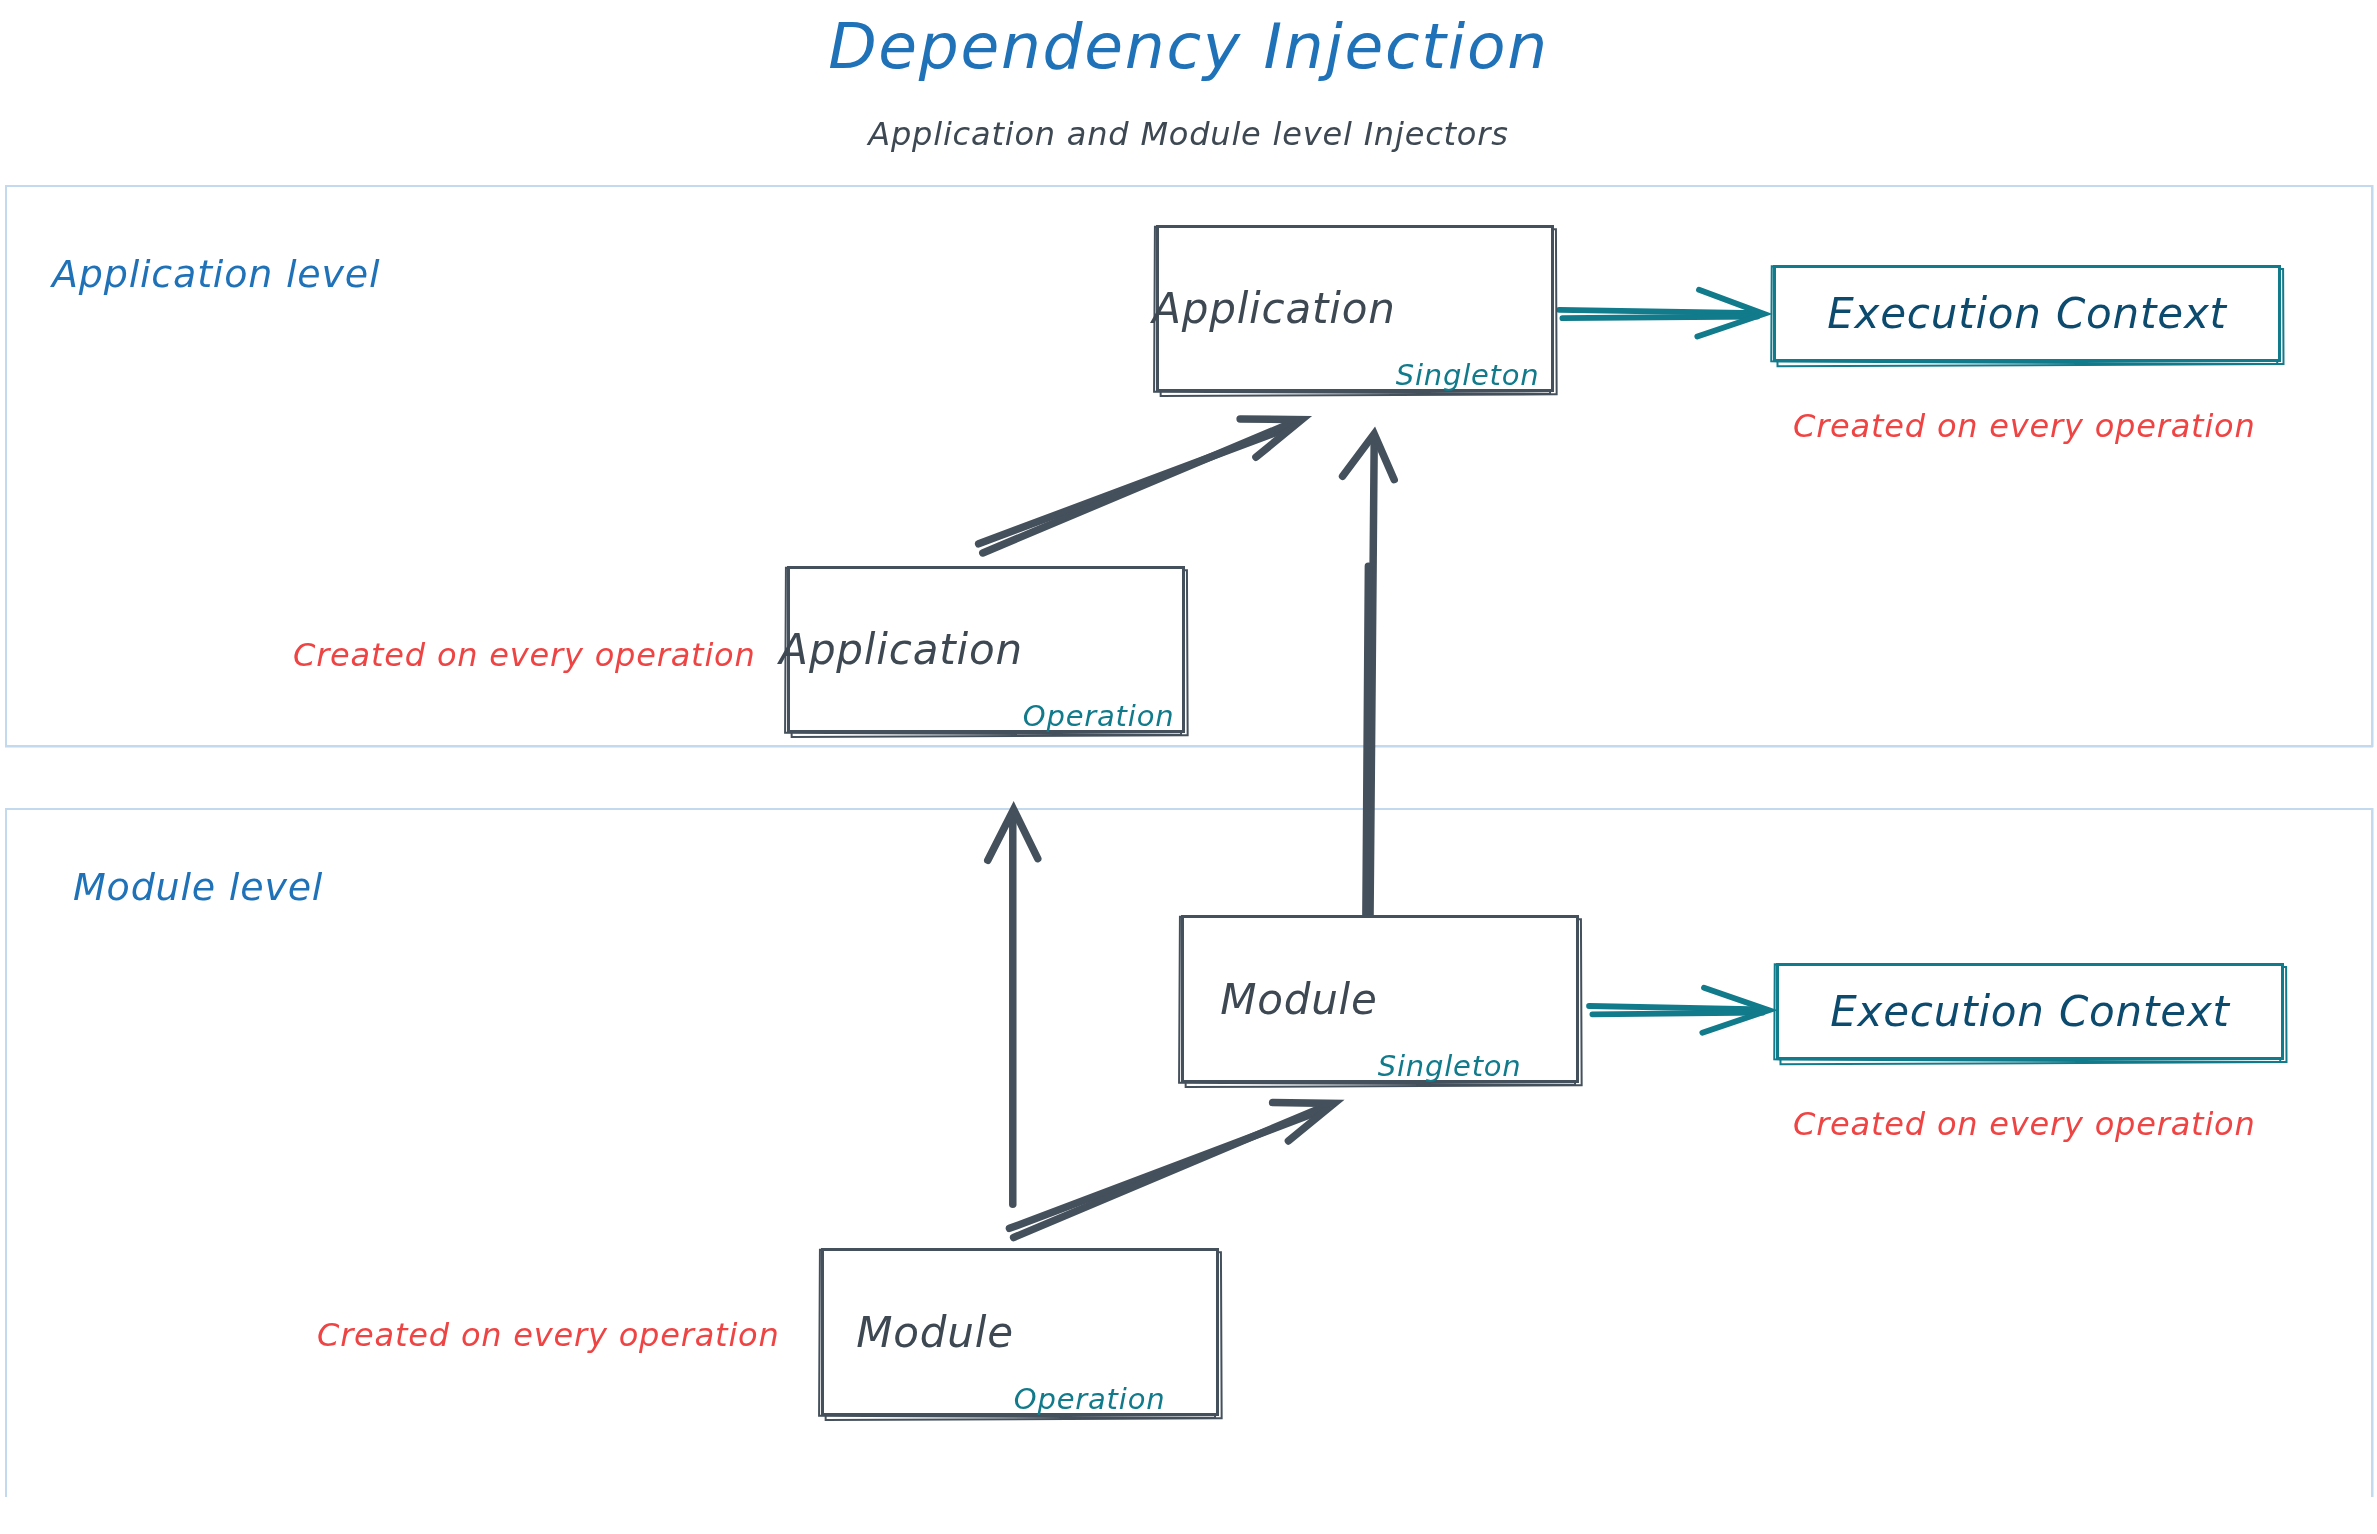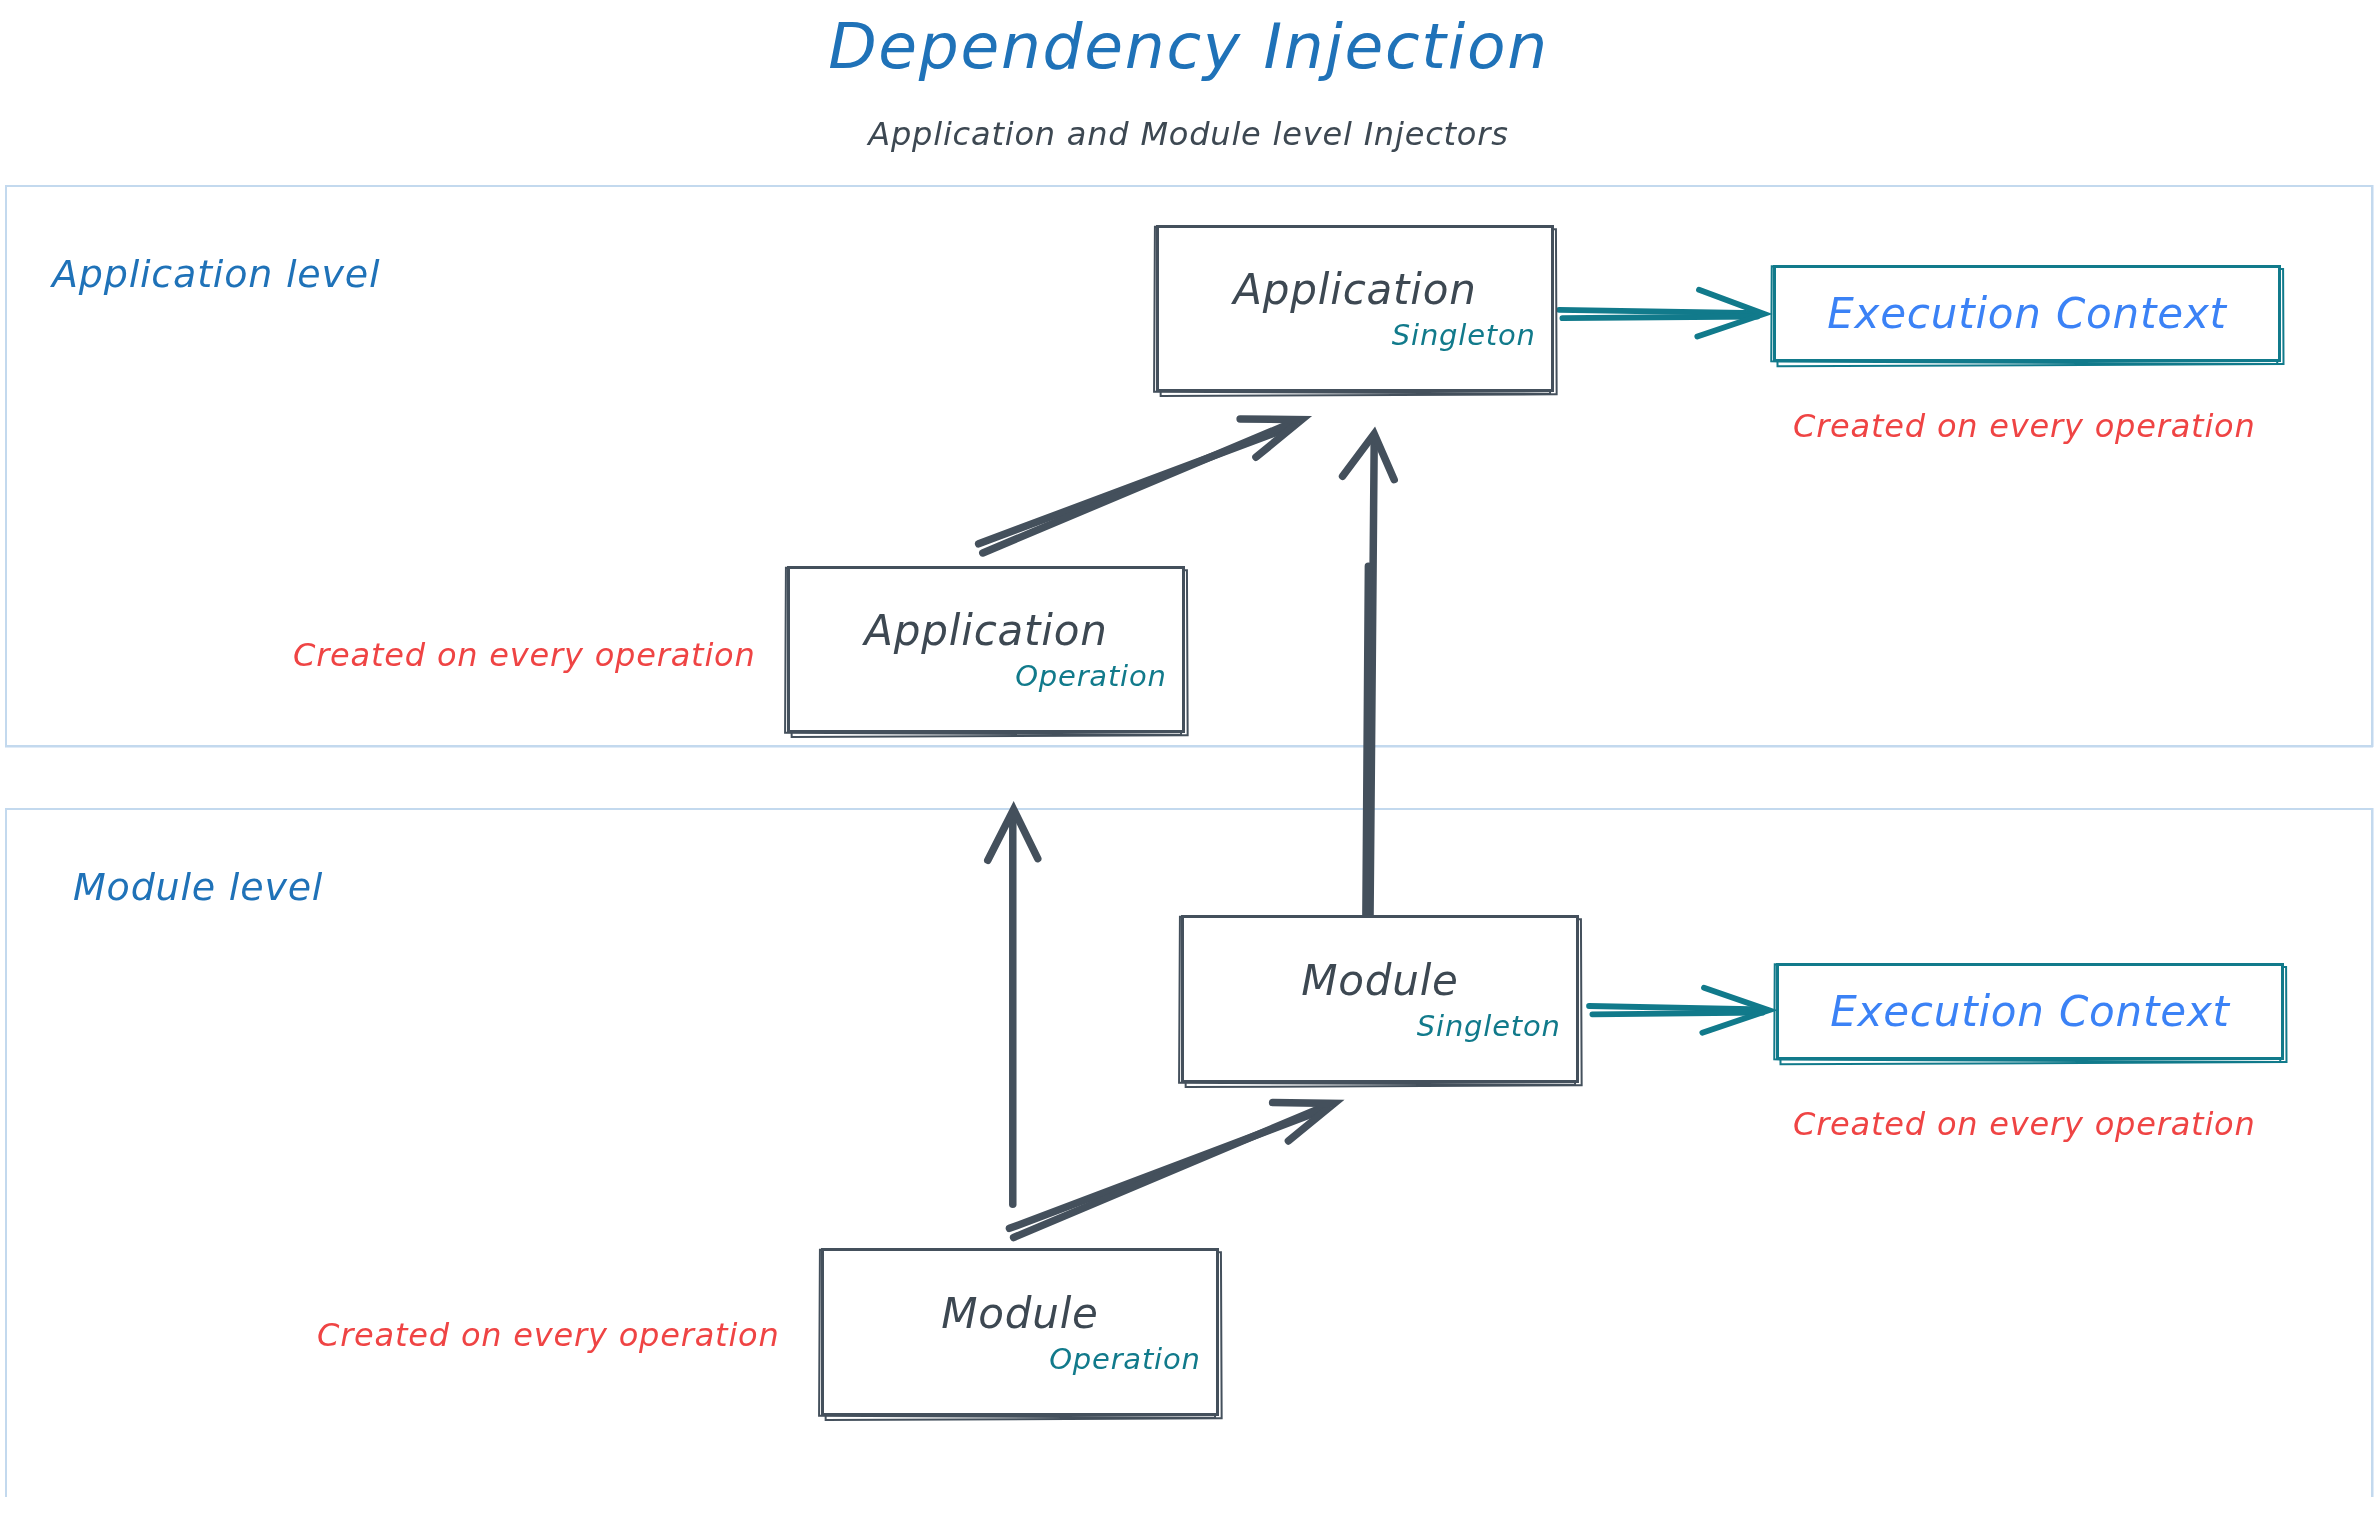--- a/index.html
+++ b/index.html
@@ -78,21 +78,20 @@
     background: transparent;
   }
   .node.teal .frame { border-color: #117a8b; }
   .node.teal .frame.shadow1 { border-color: #117a8b; }
   .node.teal .frame.shadow2 { border-color: #117a8b; }
 
   .node .inner {
     position: absolute;
     inset: 0;
     display: flex;
-    flex-direction: column;
     justify-content: center;
     align-items: center;
   }
   .node .main-label {
     color: #3d4852;
     font-size: 42px;
     font-style: italic;
     letter-spacing: 0.8px;
     white-space: nowrap;
   }
@@ -100,21 +99,21 @@
     color: #117a8b;
     font-size: 29px;
     font-style: italic;
     letter-spacing: 0.8px;
     white-space: nowrap;
     align-self: flex-end;
     margin-right: 18.3px;
     margin-top: 4px;
   }
   .node.teal .main-label {
-    color: #3b82f6;
+    color: #0c4a6e;
     font-size: 42px;
   }
 
   
   .caption {
     position: absolute;
     color: #ef4444;
     font-size: 32px;
     font-style: italic;
     letter-spacing: 0.8px;

